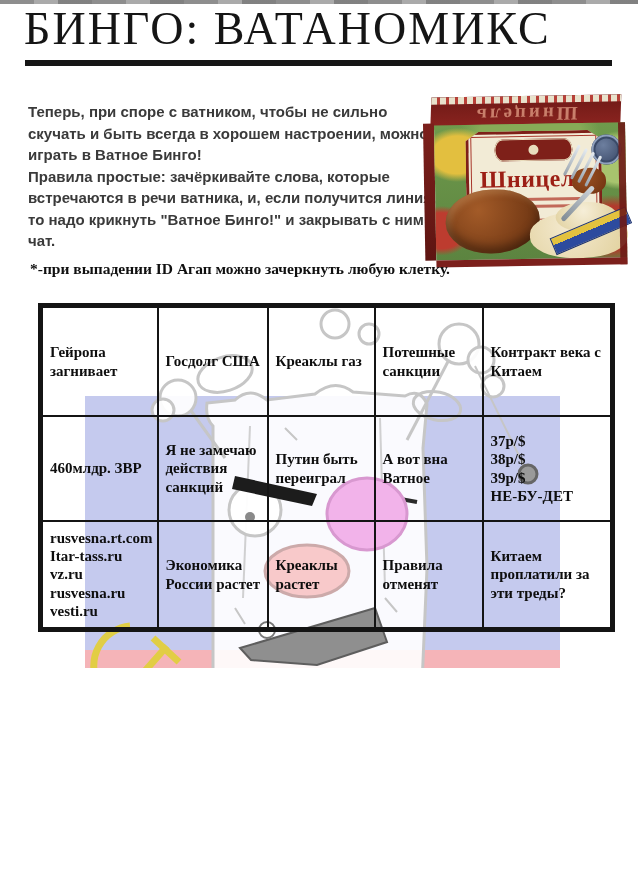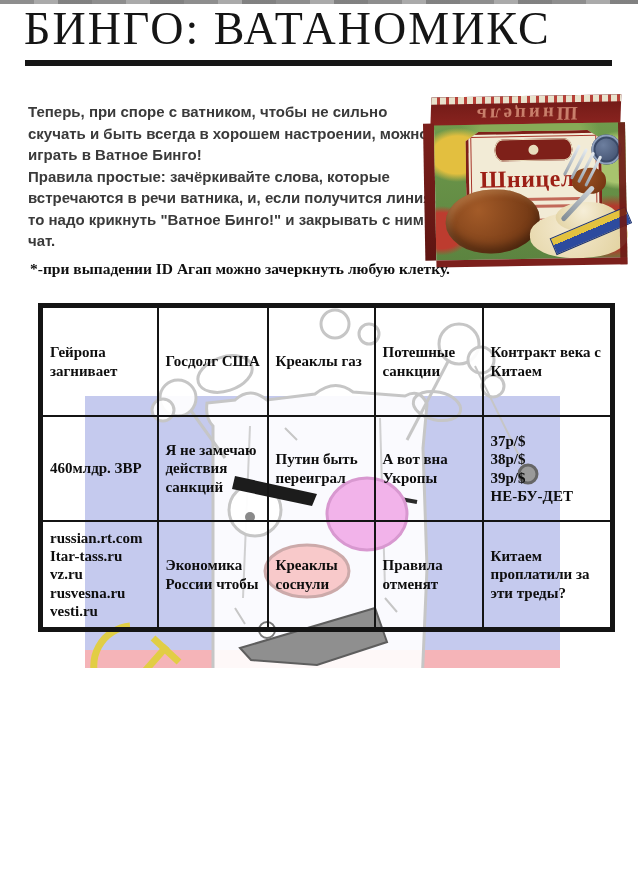--- a/index.html
+++ b/index.html
@@ -202,33 +202,33 @@
             <td>Гейропа загнивает</td>
             <td>Госдолг США</td>
             <td>Креаклы газ</td>
             <td>Потешные санкции</td>
             <td>Контракт века с Китаем</td>
           </tr>
           <tr>
             <td>460млдр. ЗВР</td>
             <td>Я не замечаю действия санкций</td>
             <td>Путин быть переиграл</td>
-            <td>А вот вна Укропы</td>
+            <td>А вот вна Ватное</td>
             <td>37р/$
 38р/$
 39р/$
 НЕ-БУ-ДЕТ</td>
           </tr>
           <tr>
-            <td>russian.rt.com
+            <td>rusvesna.rt.com
 Itar-tass.ru
 vz.ru
 rusvesna.ru
 vesti.ru</td>
-            <td>Экономика России чтобы</td>
-            <td>Креаклы соснули</td>
+            <td>Экономика России растет</td>
+            <td>Креаклы растет</td>
             <td>Правила отменят</td>
             <td>Китаем проплатили за эти треды?</td>
           </tr>
         </tbody>
     </table>
   </div>
 </div>
 
 </body></html>

